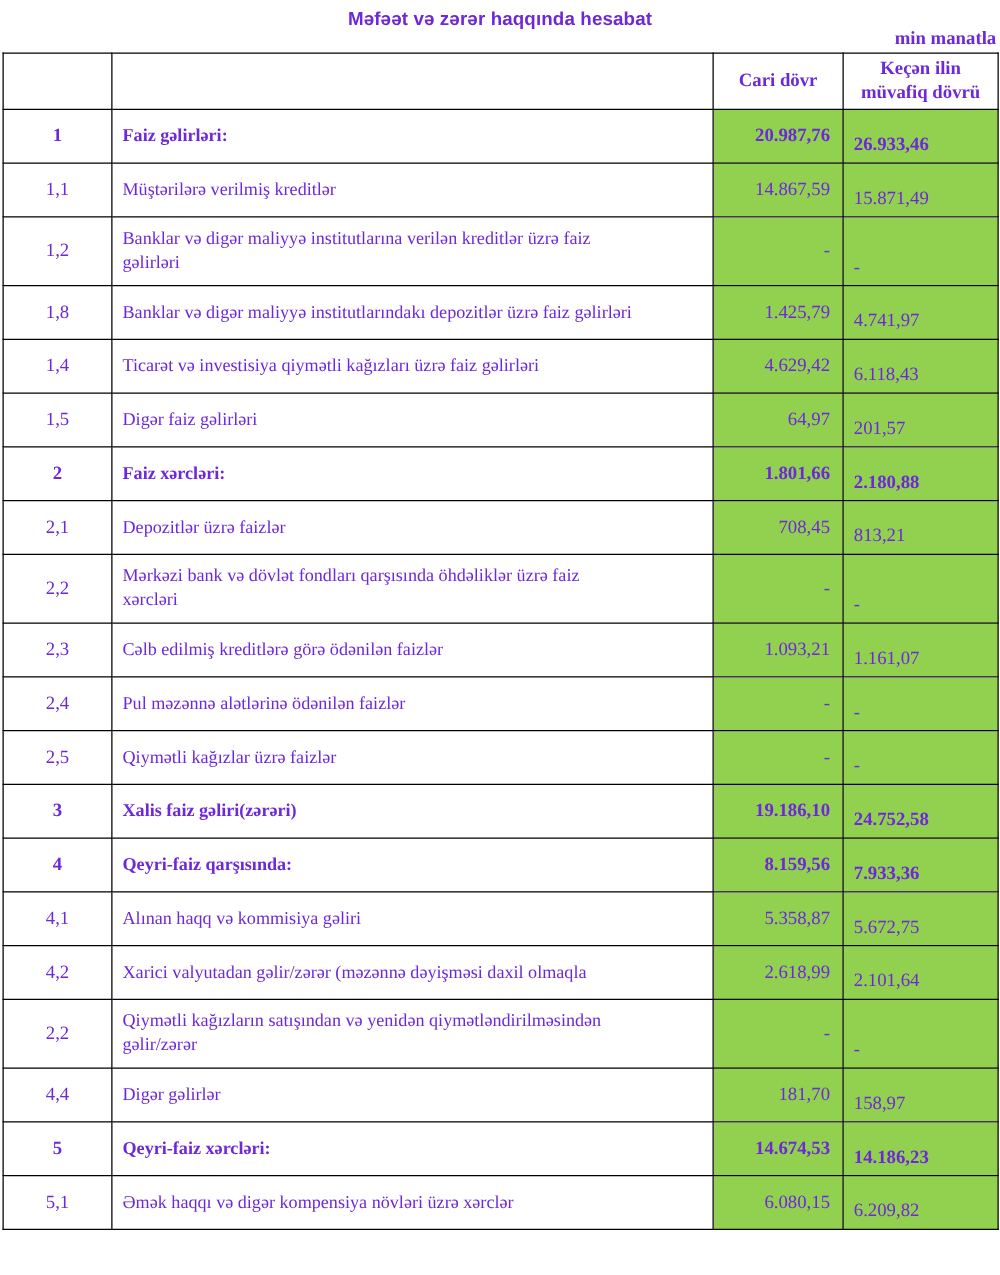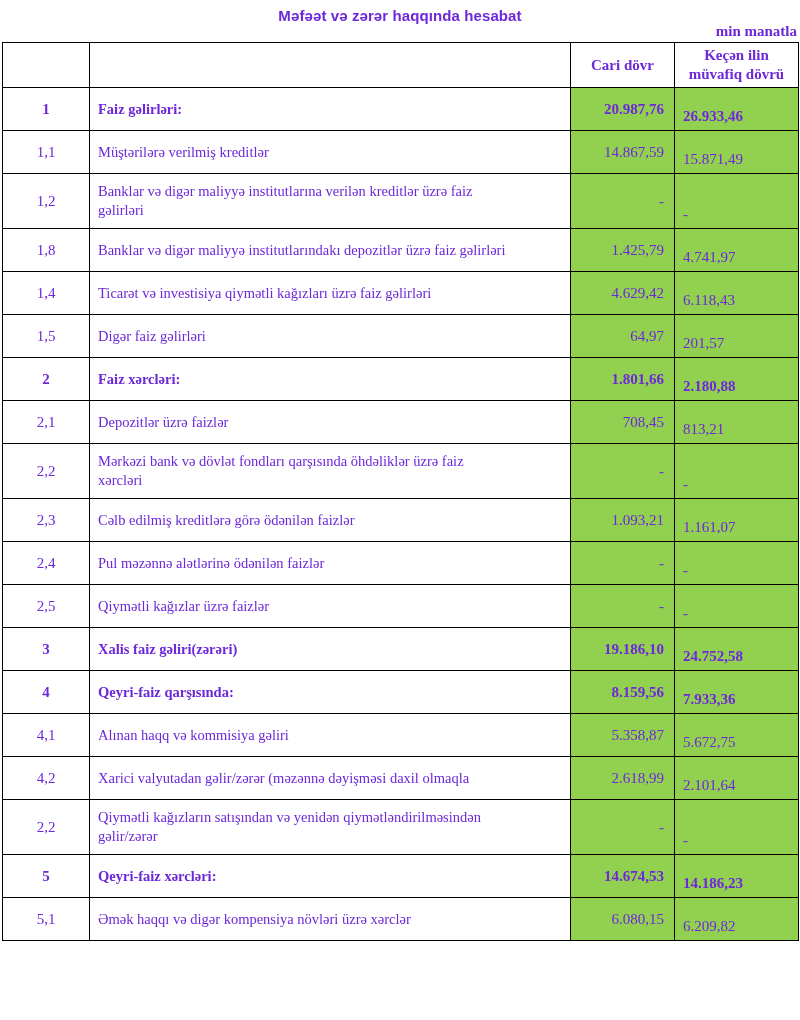--- a/index.html
+++ b/index.html
@@ -209,20 +209,26 @@
           <td class="cur">2.618,99</td>
           <td class="prev">2.101,64</td>
         </tr>
         <tr>
           <td class="num">2,2</td>
           <td class="label">Qiymətli kağızların satışından və yenidən qiymətləndirilməsindən
 gəlir/zərər</td>
           <td class="cur">-</td>
           <td class="prev">-</td>
         </tr>
+        <tr>
+          <td class="num">4,4</td>
+          <td class="label">Digər gəlirlər</td>
+          <td class="cur">181,70</td>
+          <td class="prev">158,97</td>
+        </tr>
         <tr class="section">
           <td class="num">5</td>
           <td class="label">Qeyri-faiz xərcləri:</td>
           <td class="cur">14.674,53</td>
           <td class="prev">14.186,23</td>
         </tr>
         <tr>
           <td class="num">5,1</td>
           <td class="label">Əmək haqqı və digər kompensiya növləri üzrə xərclər</td>
           <td class="cur">6.080,15</td>

